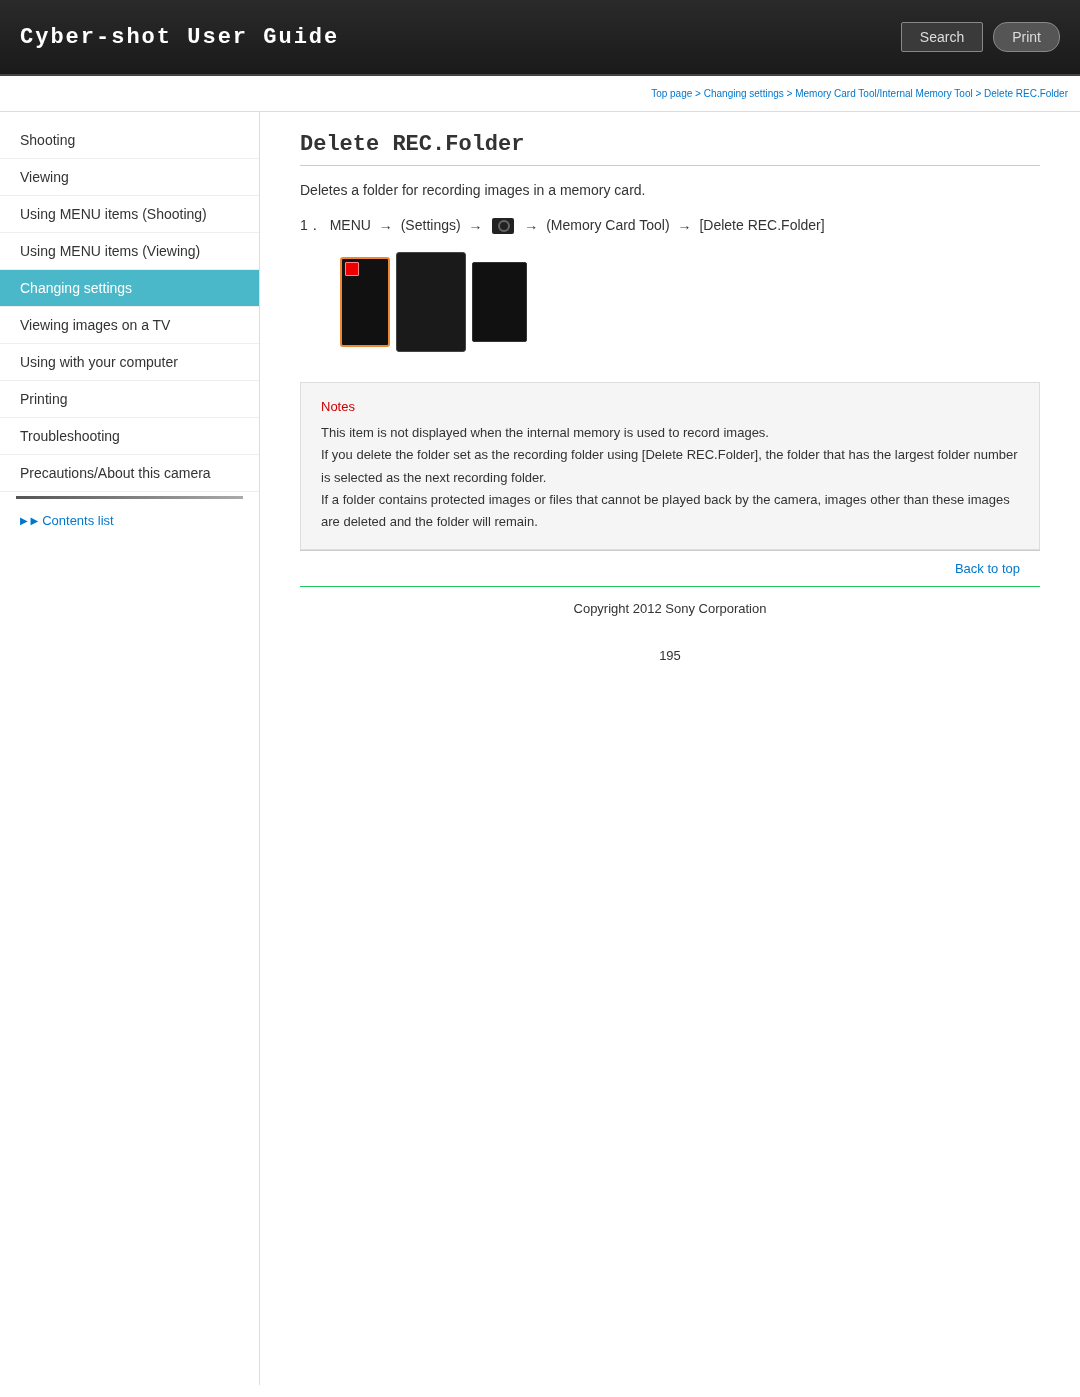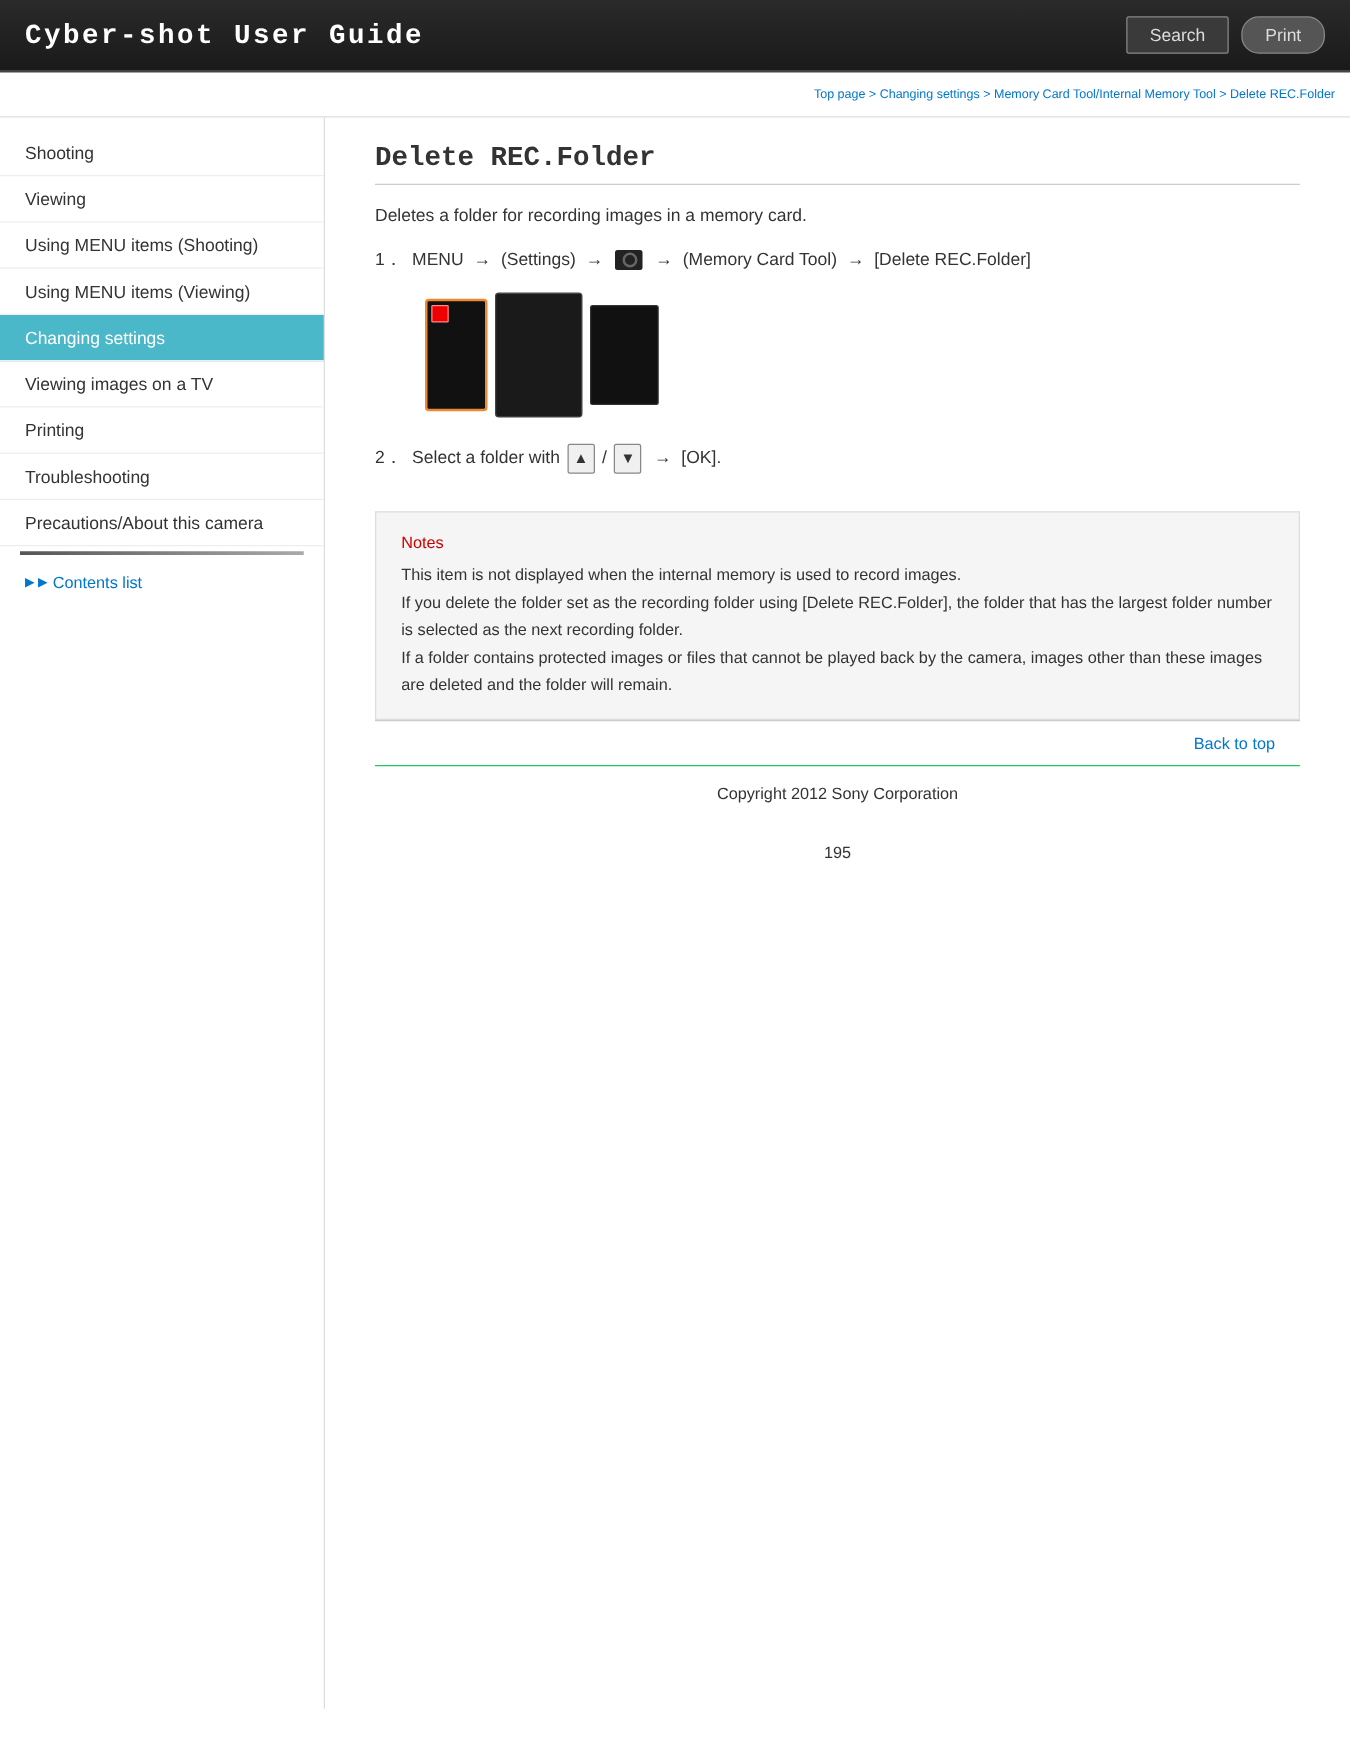--- a/index.html
+++ b/index.html
@@ -5,21 +5,21 @@
     * { margin: 0; padding: 0; box-sizing: border-box; }
     body { font-family: Arial, sans-serif; font-size: 14px; background: #fff; color: #333; width: 1080px; min-height: 1397px; }
 
     
     .header {
       background: linear-gradient(to bottom, #2a2a2a, #1a1a1a);
       display: flex;
       align-items: center;
       justify-content: space-between;
       padding: 0 20px;
-      height: 58px;
+      height: 76px;
       border-bottom: 2px solid #444;
     }
     .header-title {
       font-family: 'Courier New', monospace;
       font-size: 22px;
       color: #fff;
       letter-spacing: 2px;
       font-weight: bold;
     }
     .header-right {
@@ -289,20 +289,21 @@
 
 <div class="layout">
 
   <div class="sidebar">
     <div class="sidebar-item">Shooting</div>
     <div class="sidebar-item">Viewing</div>
     <div class="sidebar-item">Using MENU items (Shooting)</div>
     <div class="sidebar-item">Using MENU items (Viewing)</div>
     <div class="sidebar-item active">Changing settings</div>
     <div class="sidebar-item">Viewing images on a TV</div>
+    <div class="sidebar-item">Using with your computer</div>
     <div class="sidebar-item">Printing</div>
     <div class="sidebar-item">Troubleshooting</div>
     <div class="sidebar-item">Precautions/About this camera</div>
     <div class="sidebar-divider"></div>
     <div class="contents-link">
       <span>Contents list</span>
     </div>
   </div>
 
   <div class="main">
@@ -330,29 +331,20 @@
         <div class="cam-menu-box">
           <div class="cam-menu-box-inner"></div>
         </div>
 
         <div class="cam-body"></div>
 
         <div class="cam-body2"></div>
       </div>
     </div>
 
-    <div class="step">
-      <span class="step-number">2．</span>
-      <span>Select a folder with </span>
-      <span class="up-down-icon">▲</span>
-      <span>/</span>
-      <span class="up-down-icon">▼</span>
-      <span class="arrow"> → </span>
-      <span>[OK].</span>
-    </div>
 
     <div class="notes-box">
       <div class="notes-title">Notes</div>
       <div class="notes-text">
         <div>This item is not displayed when the internal memory is used to record images.</div>
         <div>If you delete the folder set as the recording folder using [Delete REC.Folder], the folder that has the largest folder number is selected as the next recording folder.</div>
         <div>If a folder contains protected images or files that cannot be played back by the camera, images other than these images are deleted and the folder will remain.</div>
       </div>
     </div>
 

